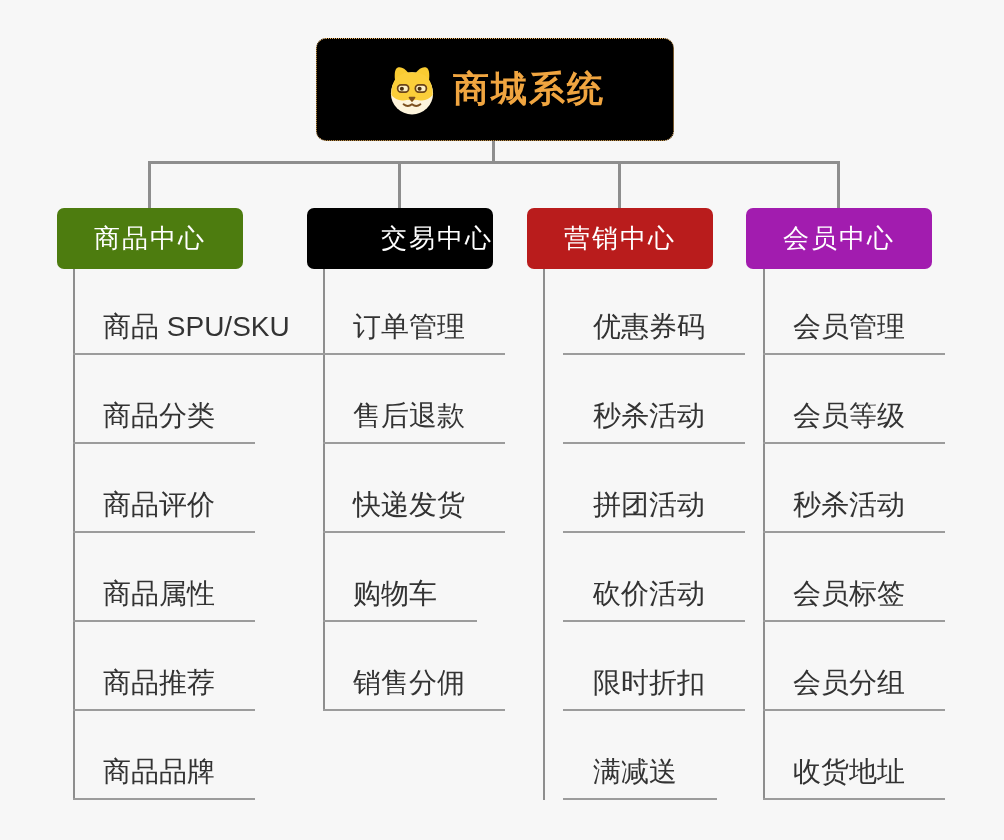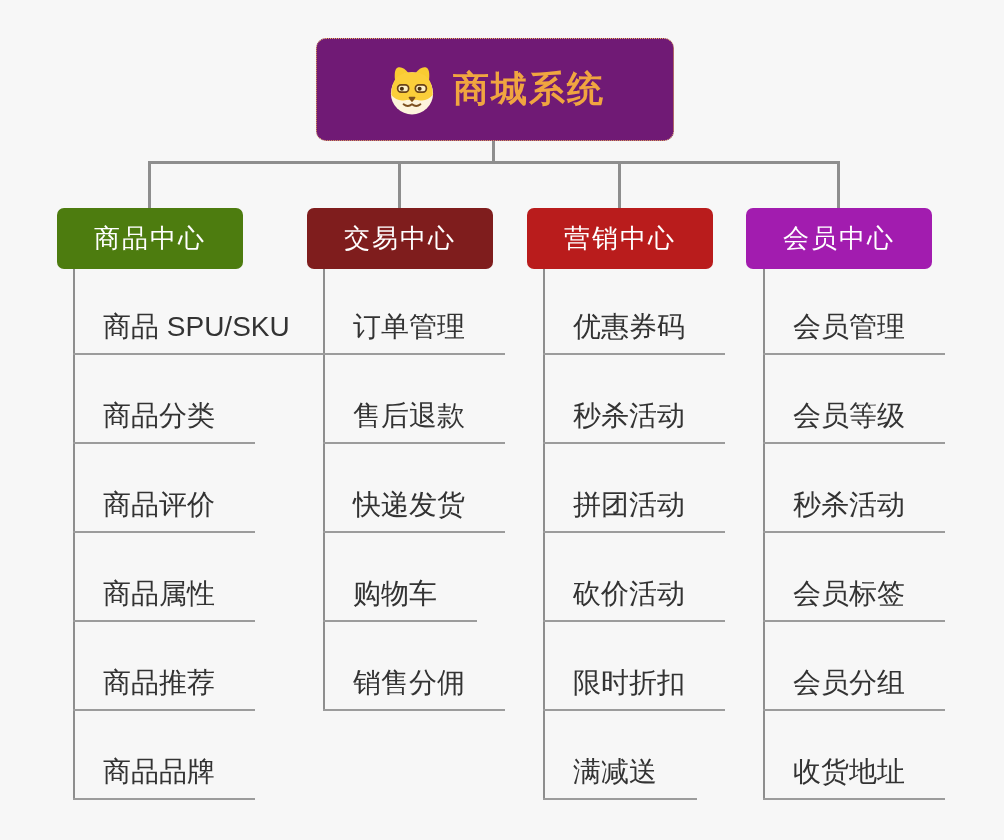--- a/index.html
+++ b/index.html
@@ -18,21 +18,21 @@
   .drop  { top: 161px; width: 3px; height: 48px; }
   .drop1 { left: 148px; }
   .drop2 { left: 398px; }
   .drop3 { left: 618px; }
   .drop4 { left: 837px; }
 
   
   .root {
     position: absolute; left: 316px; top: 38px;
     width: 356px; height: 101px;
-    background: #701a75;
+    background: #000000;
     border: 1px dotted #edb45e;
     border-radius: 10px;
     display: flex; align-items: center; justify-content: center;
     gap: 14px;
     cursor: pointer;
   }
   .dog { width: 54px; height: 54px; display: inline-block; }
   .dog svg { width: 54px; height: 54px; display: block; }
   .root-title {
     font-size: 36px;
@@ -59,21 +59,21 @@
   .b4 { left: 746px; }
 
   
   .col {
     position: absolute; top: 269px;
     width: 248px;
     border-left: 2px solid #8e8e8e;
   }
   .c1 { left: 73px;  }
   .c2 { left: 323px; }
-  .c3 { left: 543px; }
+  .c3 { left: 543px; padding-left: 20px; }
   .c4 { left: 763px; }
   .leaf-row {
     height: 89px;
     display: flex;
     align-items: flex-end;
     margin-left: -2px; 
   }
   .leaf-row:first-child { height: 86px; }
   .leaf {
     display: inline-block;
@@ -115,21 +115,21 @@
 
         <path d="M29 41 h6 l-3 4 Z" fill="#7c4f1f" stroke="#7c4f1f" stroke-width="2" stroke-linejoin="round"></path>
 
         <path d="M22 49 Q27 53 32 49 Q37 53 42 49" fill="none" stroke="#7c4f1f" stroke-width="2.2" stroke-linecap="round"></path>
       </svg>
     </span>
     <span class="root-title">商城系统</span>
   </div>
 
   <div class="branch b1" style="background: #4d7c0f;">商品中心</div>
-  <div class="branch b2" style="background: #7f1d1d;">交易中心</div>
+  <div class="branch b2" style="background: #000000; text-align: right;">交易中心</div>
   <div class="branch b3" style="background: #b91c1c;">营销中心</div>
   <div class="branch b4" style="background: #a21caf;">会员中心</div>
 
   <div class="col c1">
     <div class="leaf-row">
         <span class="leaf">商品 SPU/SKU</span>
       </div>
     <div class="leaf-row">
         <span class="leaf">商品分类</span>
       </div>

